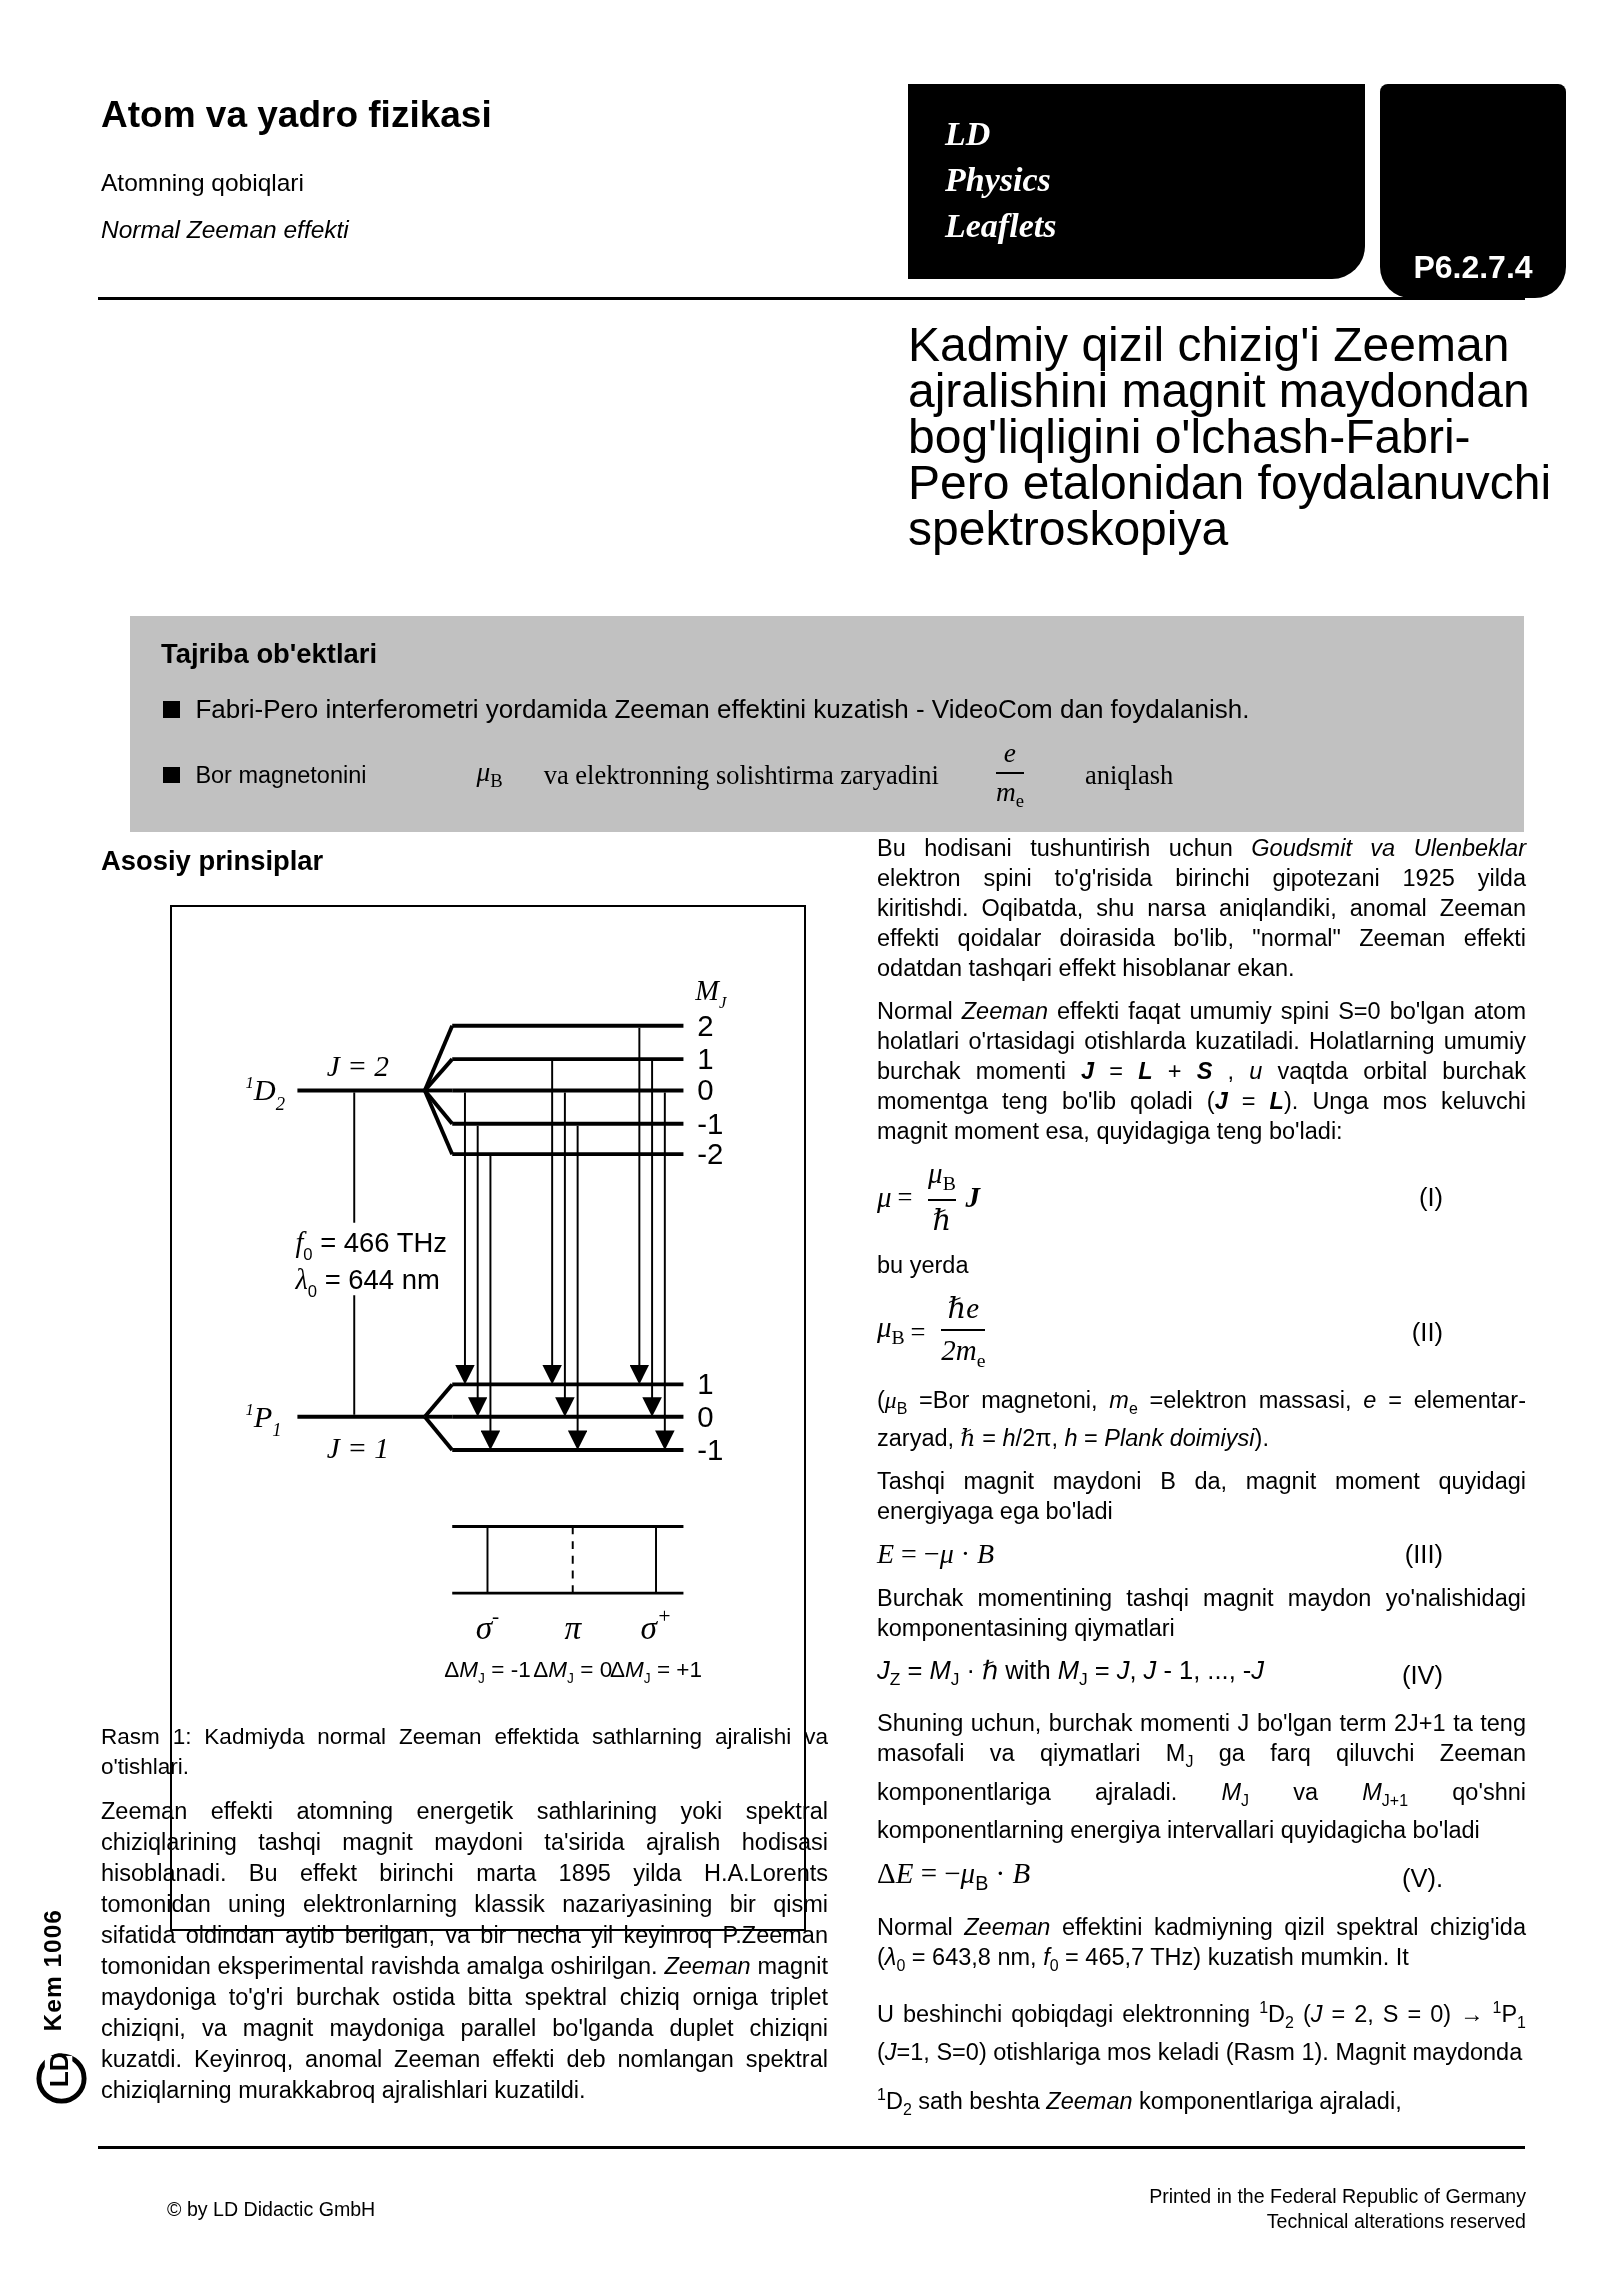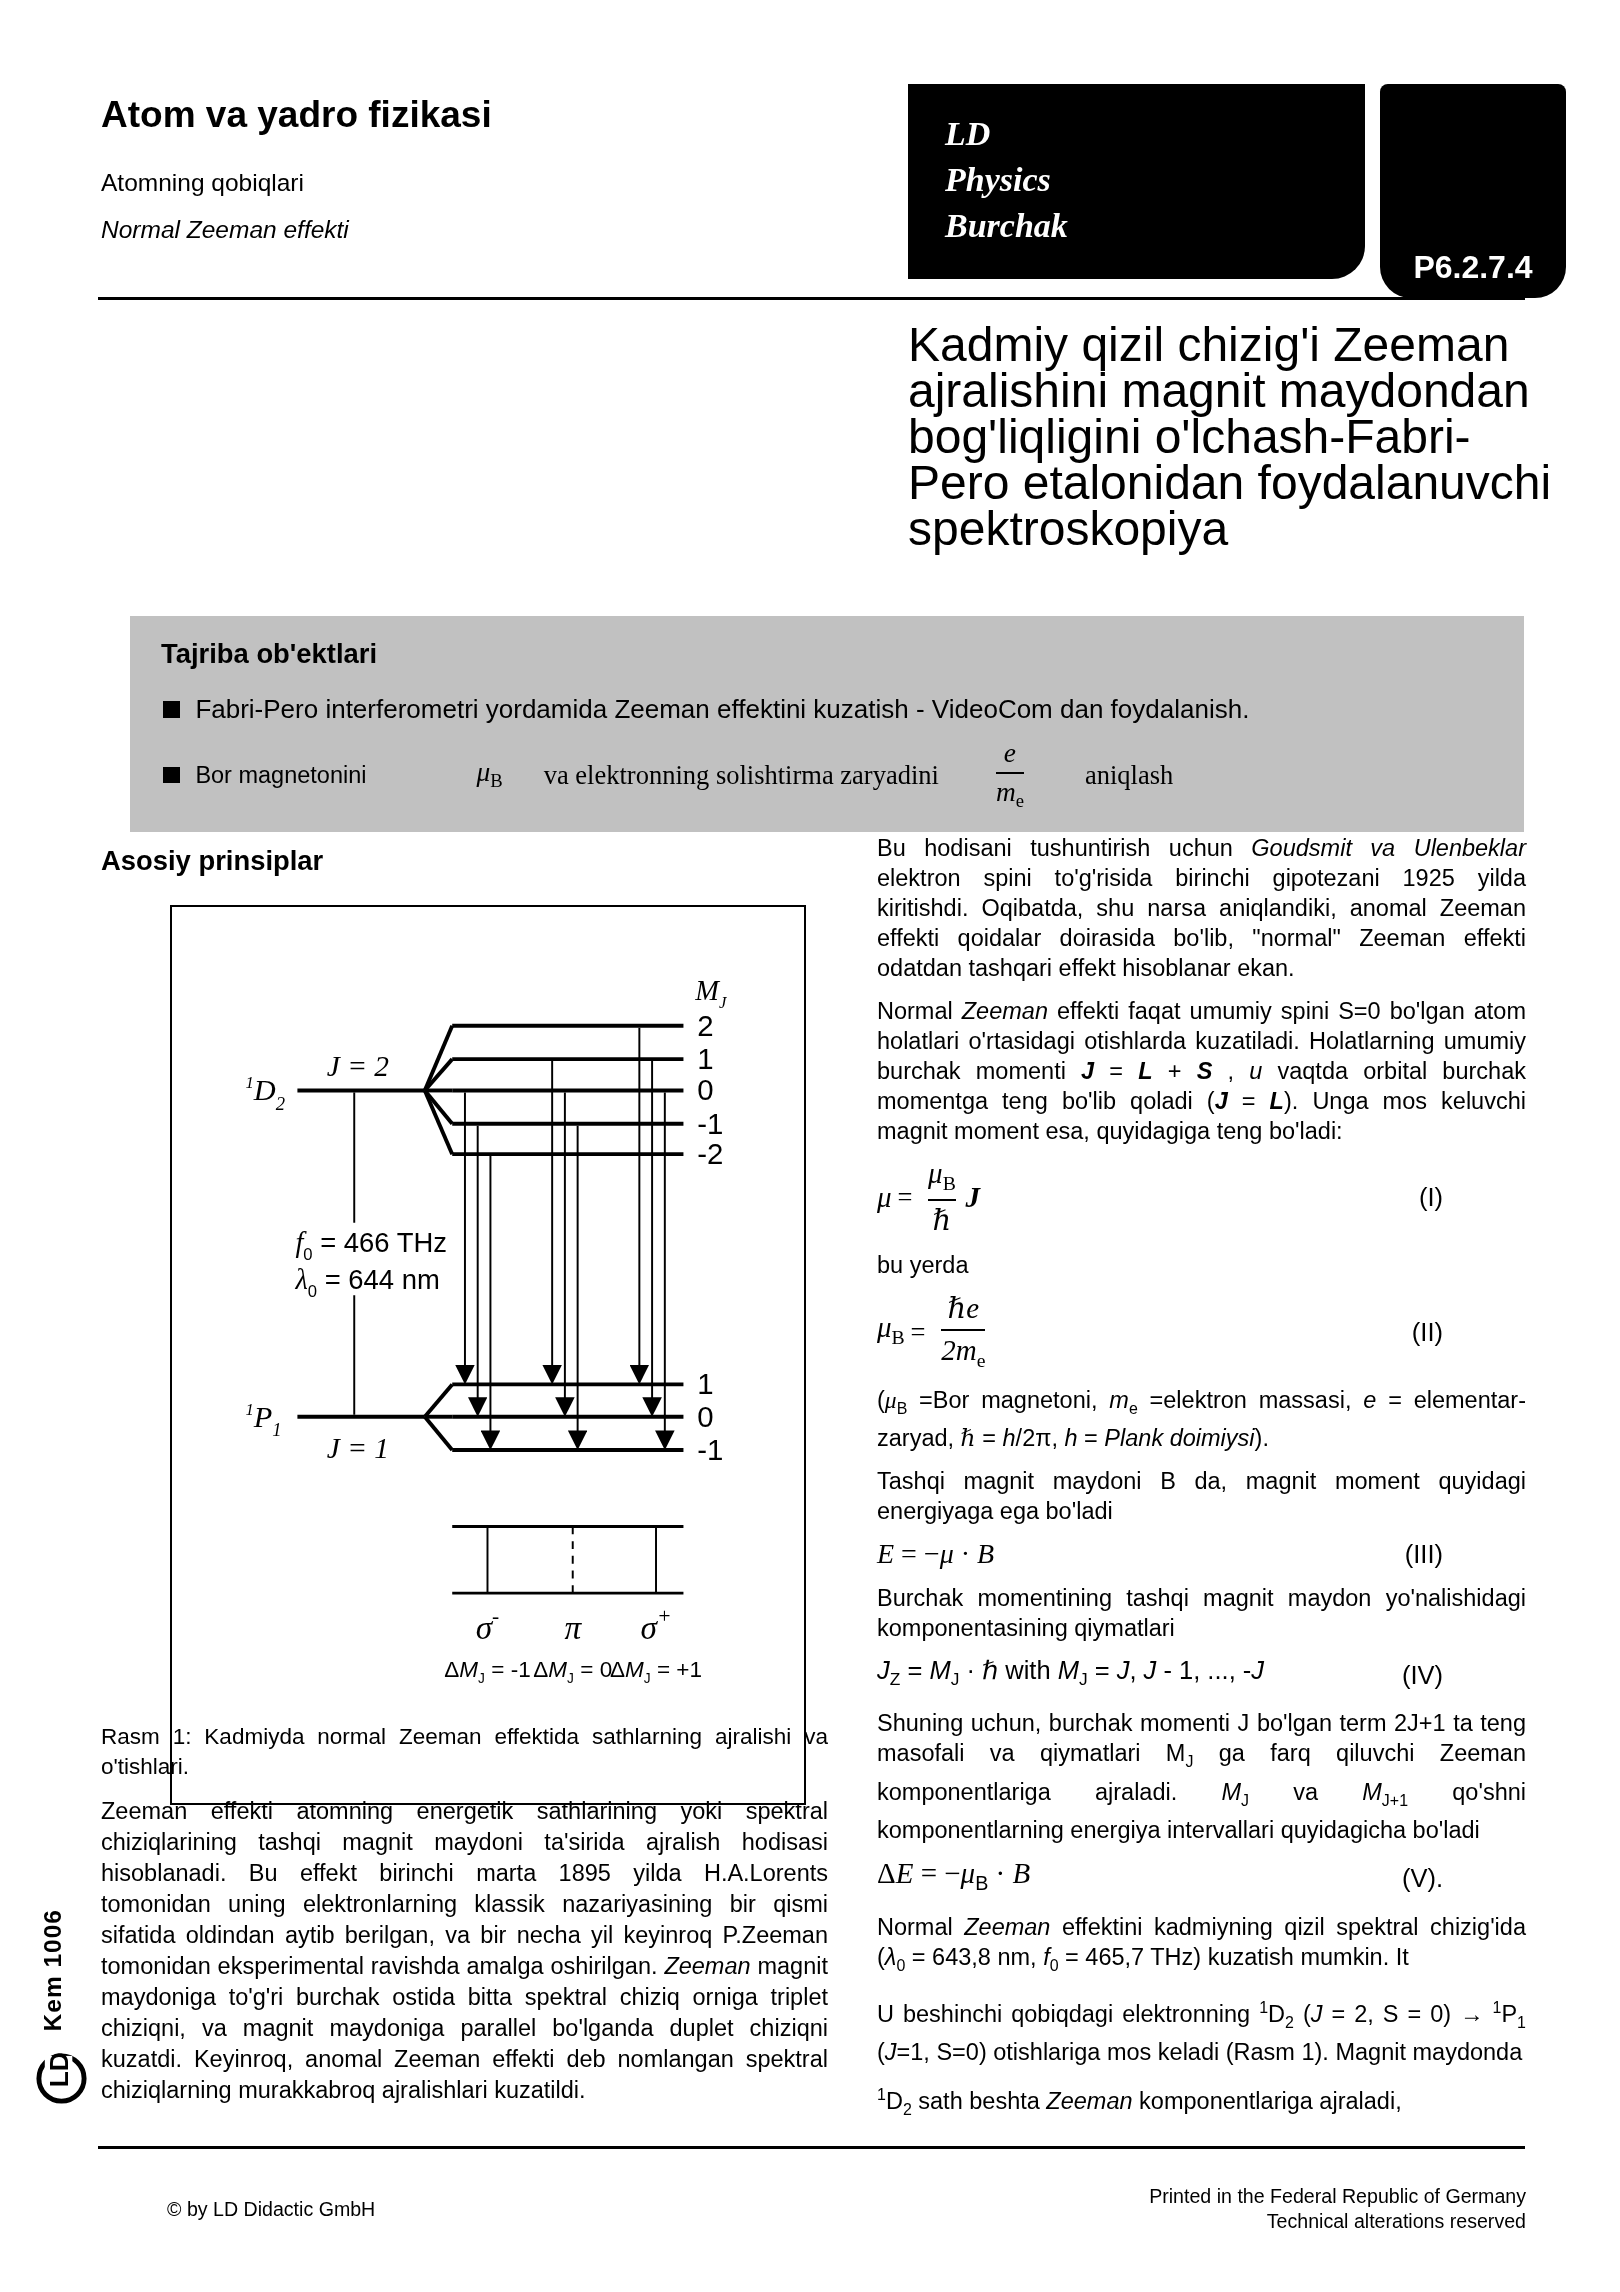--- a/index.html
+++ b/index.html
@@ -35,21 +35,21 @@
   .row2-mid{margin-left:41px;font-family:"Liberation Serif","DejaVu Serif",serif;font-size:26.5px;}
   .row2-post{margin-left:61px;font-family:"Liberation Serif","DejaVu Serif",serif;font-size:26.5px;}
   .frac{display:inline-flex;flex-direction:column;align-items:center;margin-left:57px;
     font-family:"Liberation Serif","DejaVu Serif",serif;font-style:italic;font-size:27.4px;line-height:1.1;}
   .frac .bar{align-self:stretch;height:2px;background:#000;margin:3.9px 0;}
   .sub{vertical-align:sub;font-size:0.68em;font-style:normal;}
   .frac .sub{font-style:normal;}
 
   
   .principles-heading{position:absolute;left:101px;top:845px;font-size:27.4px;font-weight:700;}
-  .figure{position:absolute;left:170px;top:905px;width:636px;height:900px;border:2.9px solid #000;box-sizing:border-box;background:#fff;}
+  .figure{position:absolute;left:170px;top:905px;width:636px;height:1026px;border:2.9px solid #000;box-sizing:border-box;background:#fff;}
   .figure-caption{position:absolute;left:101px;top:1722px;width:727px;font-size:22.5px;line-height:30px;text-align:justify;}
   .left-para{position:absolute;left:101px;top:1796px;width:727px;font-size:23.5px;line-height:31px;text-align:justify;}
 
   
   .right-col{position:absolute;left:877px;top:833px;width:649px;font-size:23.5px;line-height:30px;}
   .right-col p{margin:0 0 12.7px 0;text-align:justify;}
   .eq{display:flex;align-items:center;margin:5.9px 0 13.7px 0;font-size:26.5px;}
   .eq .eq-label{margin-left:auto;margin-right:83px;font-size:25.5px;font-family:"Liberation Sans","DejaVu Sans",sans-serif;font-style:normal;}
   .eq-serif{font-family:"Liberation Serif","DejaVu Serif",serif;font-style:italic;font-size:29px;}
   .eq .frac{margin-left:9.8px;margin-right:9.8px;font-size:29px;}
@@ -79,21 +79,21 @@
 
   <div class="mast-title">Atom va yadro fizikasi</div>
   <div class="mast-sub">Atomning qobiqlari</div>
   <div class="mast-topic">Normal Zeeman effekti</div>
   <div class="header-rule"></div>
 
   <div class="brand-box">
     <div class="brand-lines">
       <div>LD</div>
       <div>Physics</div>
-      <div>Burchak</div>
+      <div>Leaflets</div>
     </div>
   </div>
   <div class="code-box">
     <div class="code-label">P6.2.7.4</div>
   </div>
 
   <div class="main-title">Kadmiy qizil chizig'i Zeeman ajralishini magnit maydondan bog'liqligini o'lchash-Fabri-Pero etalonidan foydalanuvchi spektroskopiya</div>
 
   <div class="objectives">
     <div class="obj-heading">Tajriba ob'ektlari</div>

